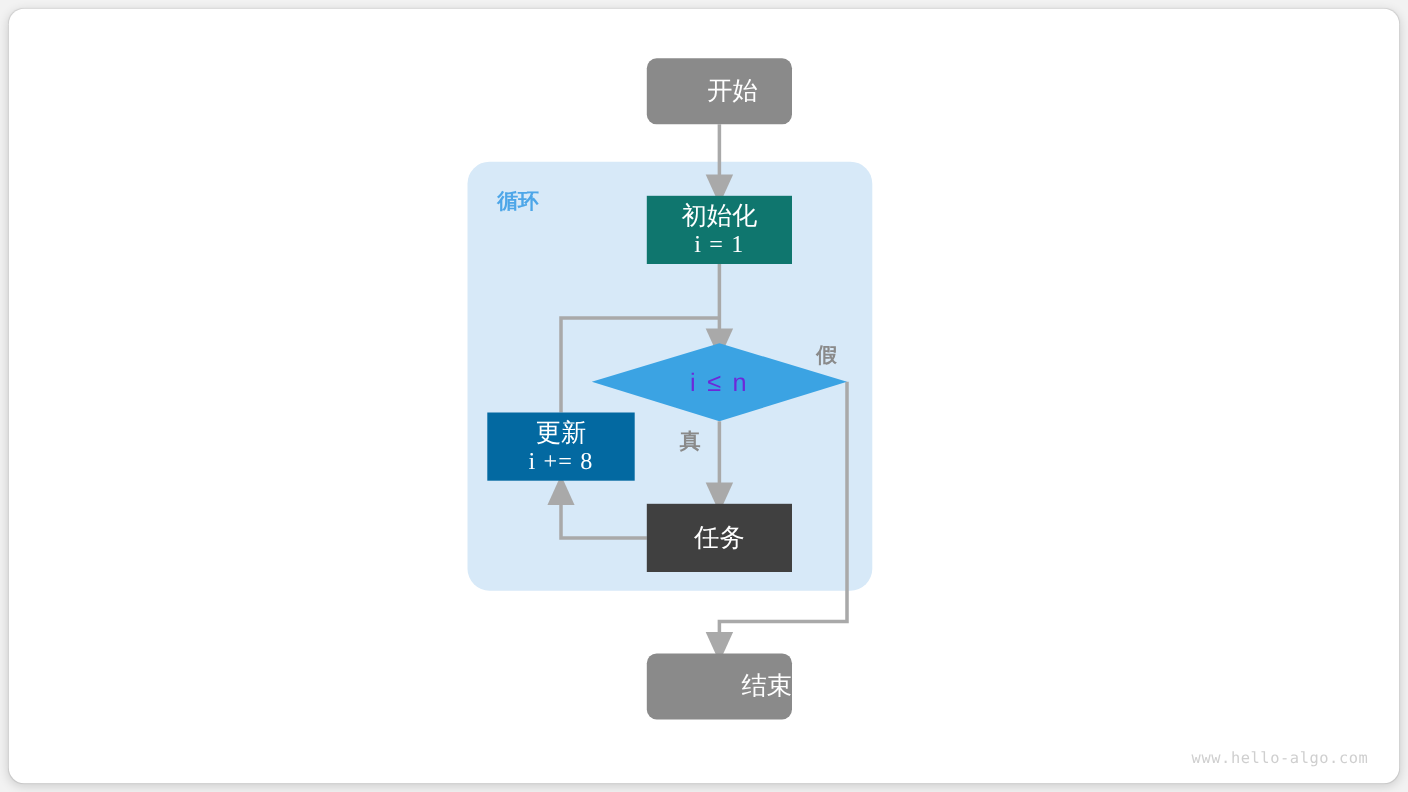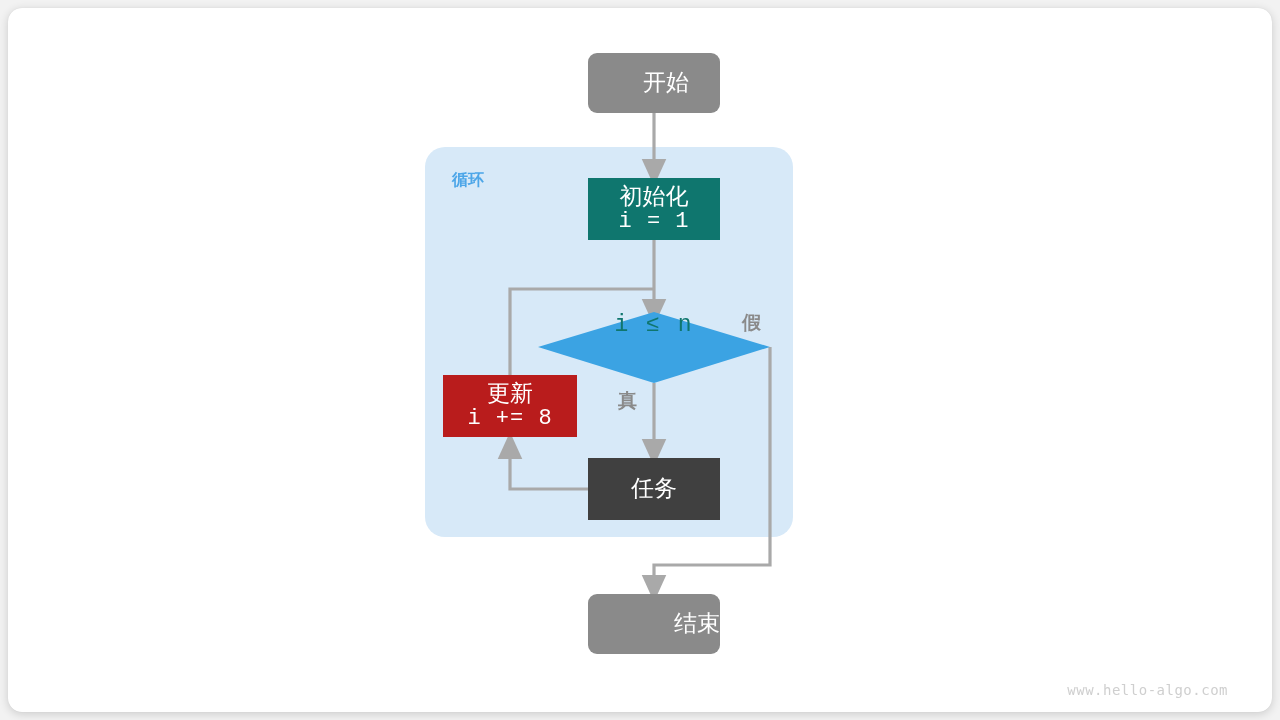--- a/index.html
+++ b/index.html
@@ -43,62 +43,63 @@
     justify-content: center;
     color: #ffffff;
     box-sizing: border-box;
     line-height: 1.12;
   }
   .node .cn {
     font-family: "Liberation Sans", "DejaVu Sans", sans-serif;
     font-size: 23px;
   }
   .node .mono {
-    font-family: Liberation Mono, monospace;
+    font-family: Liberation Serif, serif;
     font-size: 22px;
     letter-spacing: 1px;
   }
 
   .terminal {
     border-radius: 9px;
     padding-left: 24px;
   }
 
   .loop-box {
     position: absolute;
     border-radius: 20px;
   }
   .loop-label {
     position: absolute;
     font-weight: bold;
-    font-size: 16px;
+    font-size: 19px;
     text-align: right;
   }
 
   .edge-label {
     position: absolute;
     font-weight: bold;
     font-size: 19px;
     color: #8a8a8a;
     font-family: "Liberation Sans", "DejaVu Sans", sans-serif;
   }
 
   .diamond-text {
     position: absolute;
     display: flex;
+    align-items: center;
     justify-content: center;
-    color: #0f766e;
-    font-family: Liberation Mono, monospace;
+    color: #6d28d9;
+    font-family: Liberation Sans, sans-serif;
     font-size: 23px;
     letter-spacing: 2px;
   }
 
   #watermark {
     position: absolute;
-    right: 52px;
+    right: 36px;
     bottom: 22px;
     font-family: "DejaVu Sans Mono", "Liberation Mono", monospace;
     font-size: 14px;
     color: #cfcfcf;
     letter-spacing: 0.5px;
   }
 </style>
 </head>
 <body>
 
@@ -138,21 +139,21 @@
 
   <div class="node" style="left:588px; top:178px; width:132px; height:62px; background:#0f766e;">
     <span class="cn">初始化</span>
     <span class="mono">i = 1</span>
   </div>
 
   <div class="diamond-text" style="left:538px; top:312px; width:232px; height:71px;">
     <span>i ≤ n</span>
   </div>
 
-  <div class="node" style="left:443px; top:375px; width:134px; height:62px; background:#b91c1c;">
+  <div class="node" style="left:443px; top:375px; width:134px; height:62px; background:#0369a1;">
     <span class="cn">更新</span>
     <span class="mono">i += 8</span>
   </div>
 
   <div class="node" style="left:588px; top:458px; width:132px; height:62px; background:#404040;">
     <span class="cn">任务</span>
   </div>
 
   <div class="node terminal" style="left:588px; top:594px; width:132px; height:60px; background:#8a8a8a;align-items:flex-end;">
     <span class="cn">结束</span>

